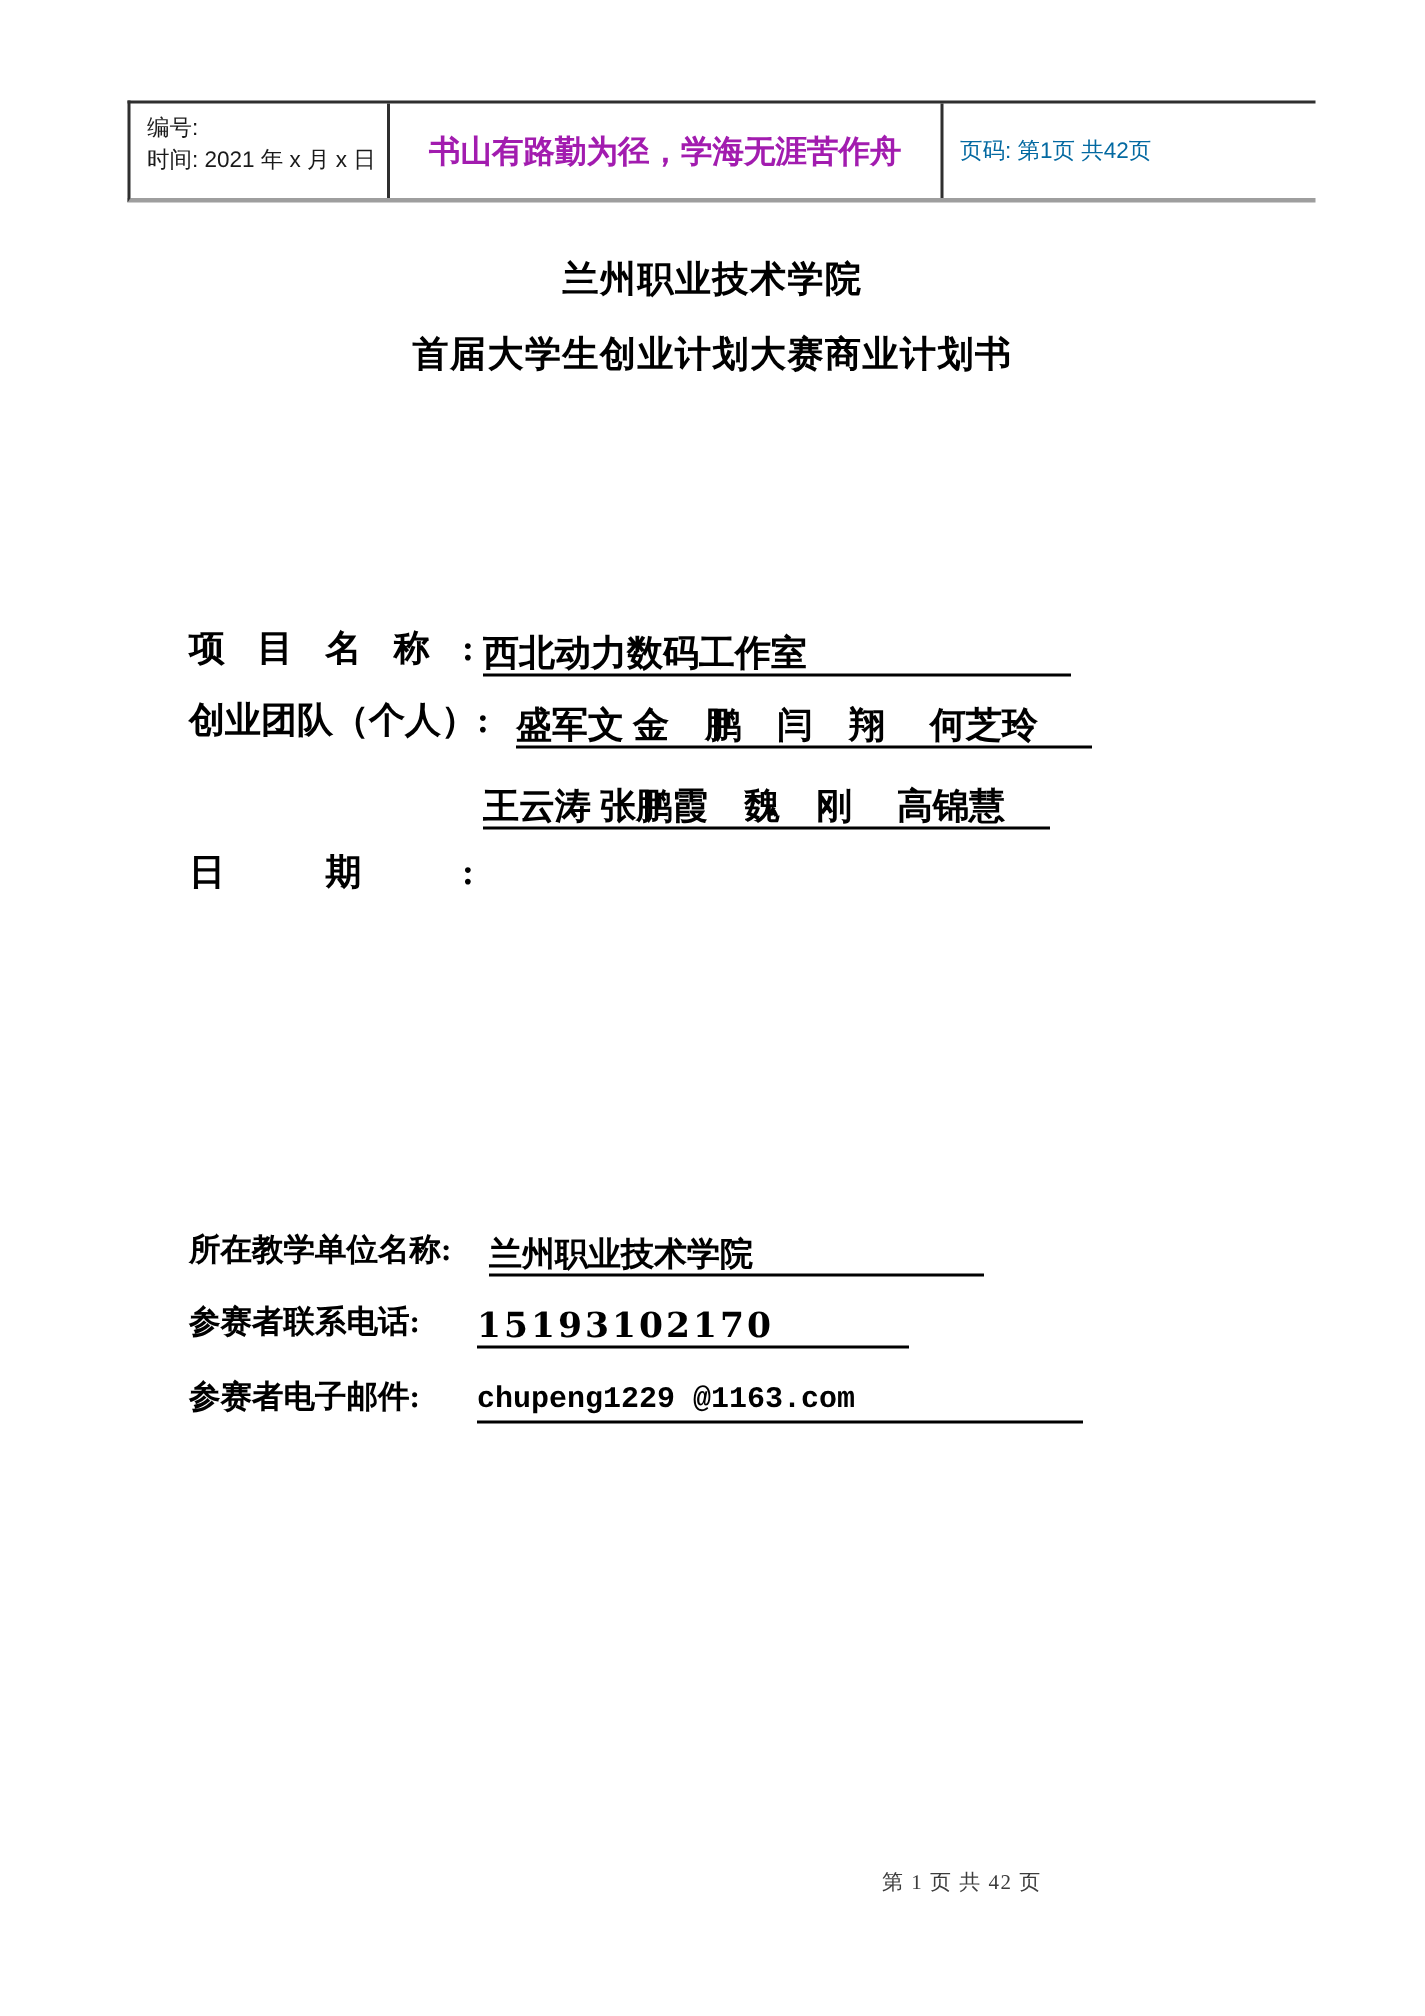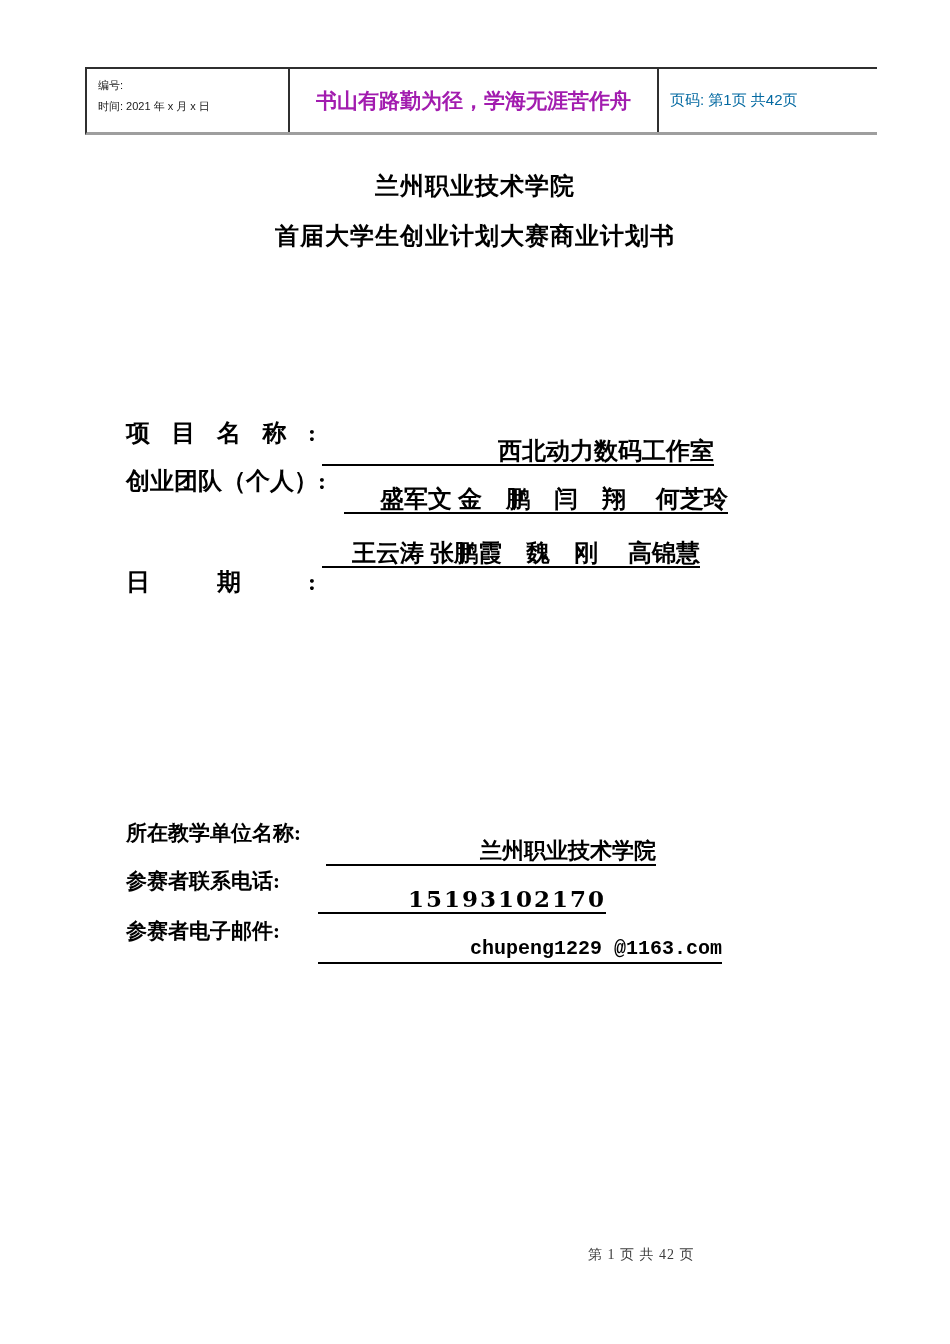--- a/index.html
+++ b/index.html
@@ -14,22 +14,22 @@
   .header-table {
     position:absolute; left:85px; top:67px; width:792px; height:68px;
     display:flex;
     border-top:2px solid #2f2f2f;
     border-left:2px solid #2f2f2f;
     border-bottom:3px solid #9e9e9e;
     font-family:"Liberation Sans","DejaVu Sans",sans-serif;
   }
   .header-cell { height:100%; }
   .cell-meta {
-    width:203px; border-right:2px solid #2f2f2f;
-    padding:6px 0 0 11px; font-size:11px; line-height:21px; color:#1a1a1a;
+    width:173px; border-right:2px solid #2f2f2f;
+    padding:6px 0 0 11px; font-size:15px; line-height:21px; color:#1a1a1a;
   }
   .cell-motto {
     width:369px; border-right:2px solid #2f2f2f;
     display:flex; align-items:center; justify-content:center;
     font-size:21px; font-weight:bold;
   }
   .cell-page {
     width:218px; display:flex; align-items:center;
     padding-left:11px; font-size:15px; color:#0369a1;
   }
@@ -41,22 +41,22 @@
   }
   .title-1 { top:170px; }
   .title-2 { top:220px; }
 
   
   .frow { position:absolute; left:0; width:100%; height:33px;
           font-size:24px; font-weight:bold; }
   .frow .flabel { position:absolute; top:0; left:126px; line-height:33px; white-space:pre; }
   .frow .jlabel { display:inline-block; width:190px; text-align:justify; text-align-last:justify; }
   .fline {
-    position:absolute; top:16px; height:33px; line-height:36px;
-    border-bottom:2px solid #000; text-align:right; white-space:pre;
+    position:absolute; top:1px; height:33px; line-height:36px;
+    border-bottom:2px solid #000; text-align:left; white-space:pre;
   }
   .row-project { top:417px; }
   .row-team1   { top:465px; }
   .row-team2   { top:519px; }
   .row-date    { top:566px;text-decoration:underline; }
   .line-project { left:322px; width:392px; }
   .line-team1   { left:344px; width:384px; }
   .line-team2   { left:322px; width:378px; }
   .line-date    { left:328px; width:359px; }
   .num-val { font-family:"DejaVu Serif","Liberation Serif",serif; letter-spacing:1px; }

